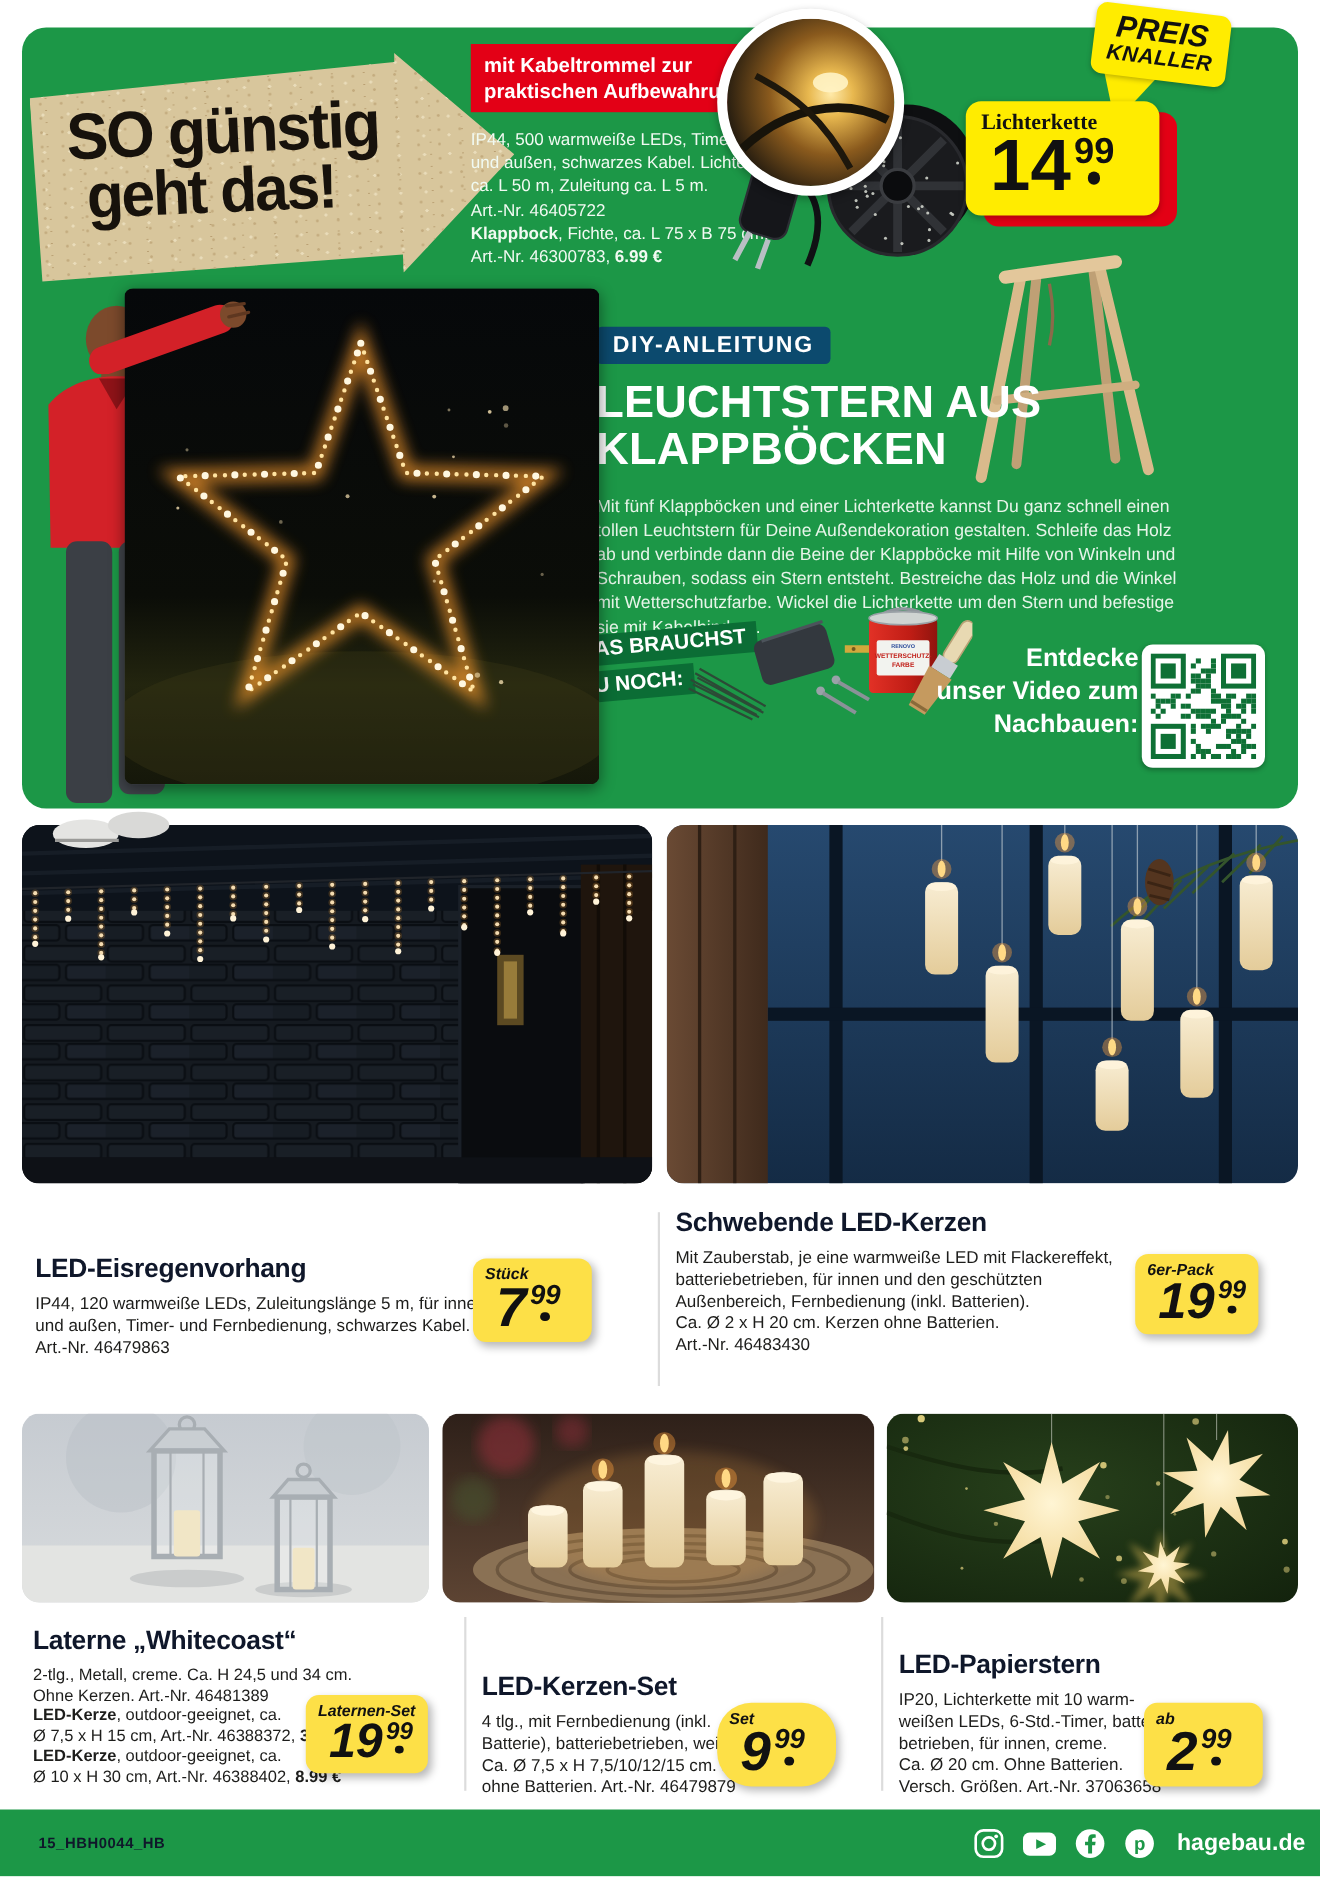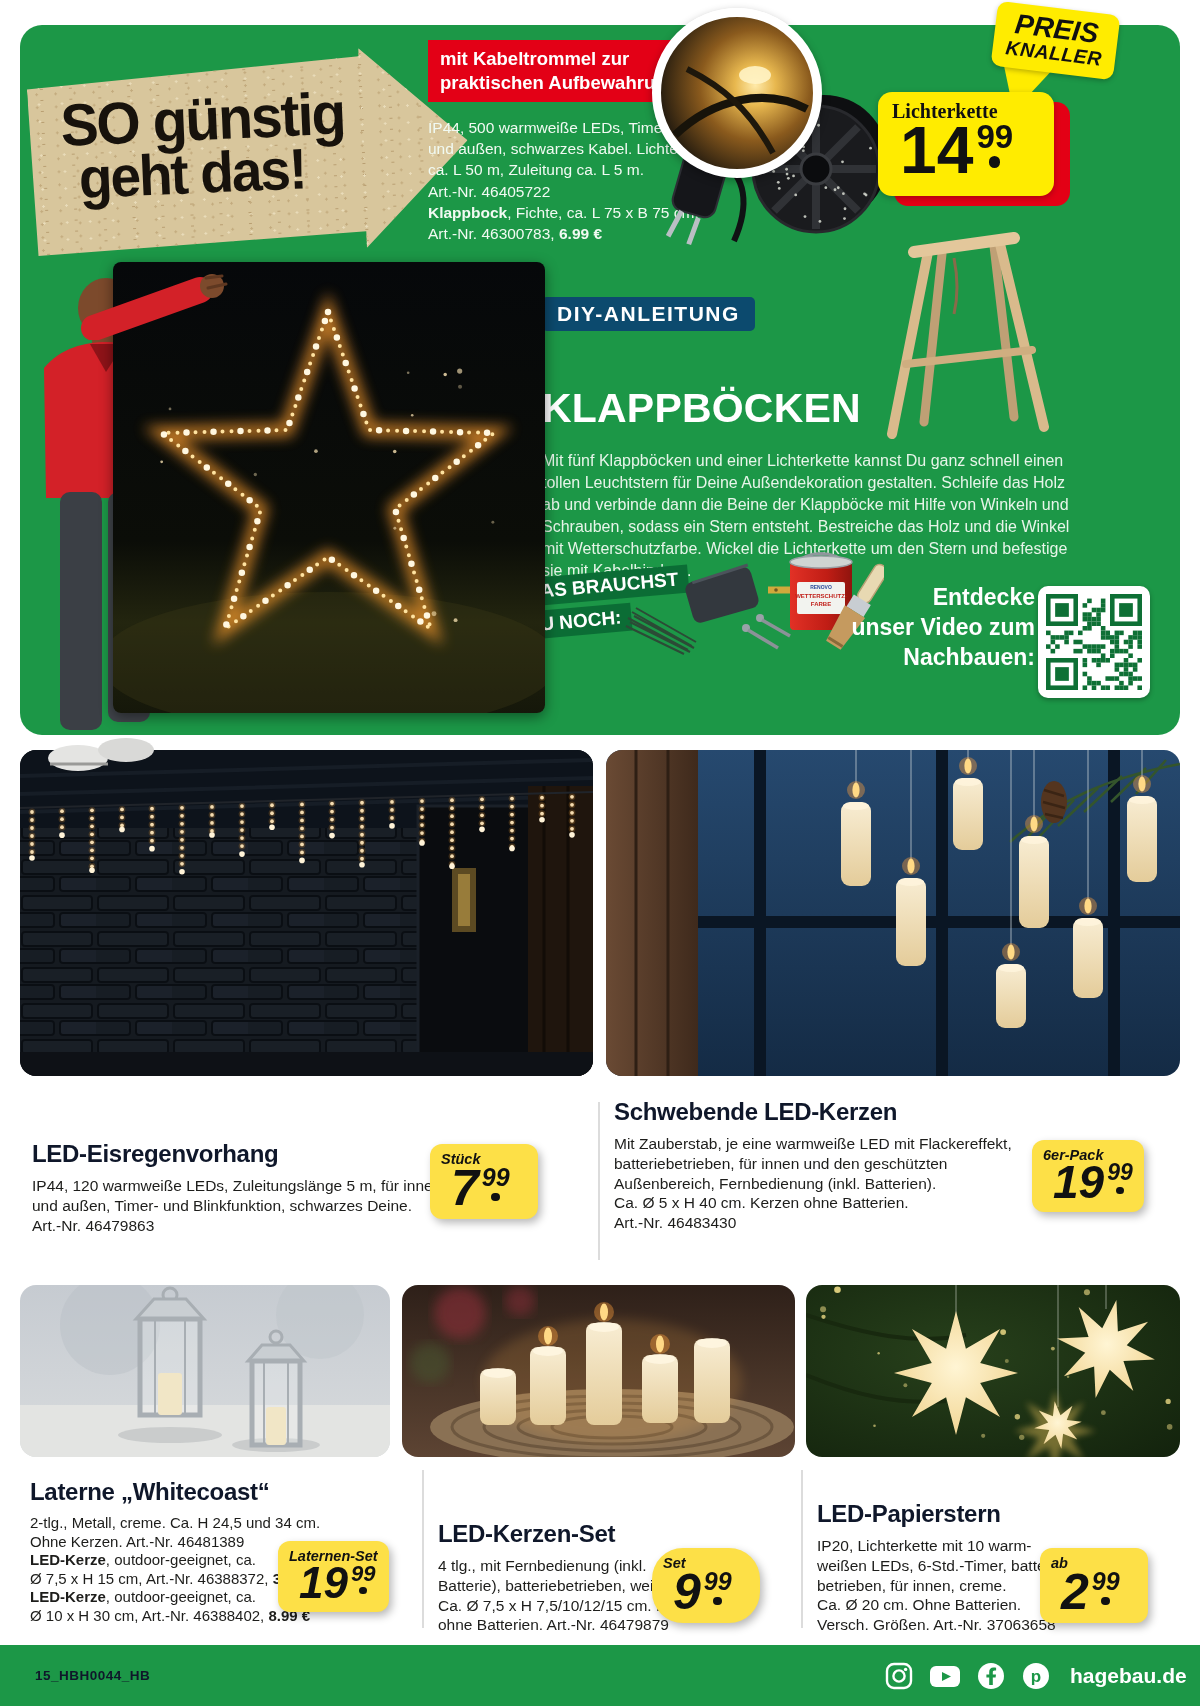--- a/index.html
+++ b/index.html
@@ -263,21 +263,21 @@
     <svg class="sawhorse" width="200" height="225" viewBox="0 0 200 225">
       <path d="M80,32 L62,200 M132,24 L152,195" stroke="#bfa075" stroke-width="9" stroke-linecap="round"></path>
       <path d="M66,30 L30,212 M138,22 L182,205" stroke="#d9ba8c" stroke-width="10" stroke-linecap="round"></path>
       <path d="M52,30 L152,16" stroke="#e3c79b" stroke-width="12" stroke-linecap="round"></path>
       <path d="M44,142 L170,128" stroke="#cfae80" stroke-width="8" stroke-linecap="round"></path>
       <path d="M92,36 Q98,66 92,92" stroke="#8a6a4a" stroke-width="3" fill="none"></path>
     </svg>
 
     <div class="diy">
       <span class="diy-badge">DIY-ANLEITUNG</span>
-      <h1><br><span>KLAPPBÖCKEN</span></h1>
+      <h1><span>LEUCHTSTERN AUS</span><br><span>KLAPPBÖCKEN</span></h1>
       <p>Mit fünf Klappböcken und einer Lichterkette kannst Du ganz schnell einen tollen Leuchtstern für Deine Außendekoration gestalten. Schleife das Holz ab und verbinde dann die Beine der Klappböcke mit Hilfe von Winkeln und Schrauben, sodass ein Stern entsteht. Bestreiche das Holz und die Winkel mit Wetterschutzfarbe. Wickel die Lichterkette um den Stern und befestige sie mit Kabelbindern.</p>
     </div>
 
     <div class="need">
       <span>DAS BRAUCHST</span>
       <span class="n2">DU NOCH:</span>
     </div>
 
     <svg class="tools" width="266" height="128" viewBox="0 0 266 128">
       <defs>
@@ -769,32 +769,32 @@
           <rect x="390" y="214" width="30" height="64" rx="9" fill="url(#cgrad)"></rect>
           <ellipse cx="405" cy="218" rx="13" ry="4" fill="#fff5dd" opacity=".8"></ellipse>
         </g>
     </svg>
   </div>
 
   <div class="row1-left">
     <h3 class="ptitle">LED-Eisregenvorhang</h3>
     <div class="plines">
         <div><span>IP44, 120 warmweiße LEDs, Zuleitungslänge 5 m, für innen</span></div>
-        <div><span>und außen, Timer- und Blinkfunktion, schwarzes Deine.</span></div>
+        <div><span>und außen, Timer- und Fernbedienung, schwarzes Kabel.</span></div>
         <div><span>Art.-Nr. 46479863</span></div>
       </div>
   </div>
   <div class="vdiv d1"></div>
   <div class="row1-right">
     <h3 class="ptitle">Schwebende LED-Kerzen</h3>
     <div class="plines">
         <div><span>Mit Zauberstab, je eine warmweiße LED mit Flackereffekt,</span></div>
         <div><span>batteriebetrieben, für innen und den geschützten</span></div>
         <div><span>Außenbereich, Fernbedienung (inkl. Batterien).</span></div>
-        <div><span>Ca. Ø 5 x H 40 cm. Kerzen ohne Batterien.</span></div>
+        <div><span>Ca. Ø 2 x H 20 cm. Kerzen ohne Batterien.</span></div>
         <div><span>Art.-Nr. 46483430</span></div>
       </div>
   </div>
 
   <div class="ybadge b-stueck">
     <span class="bl">Stück</span>
     <span class="price pr-50">
         <span>7</span>
         <span class="fr">
           <span class="ct">99</span>

